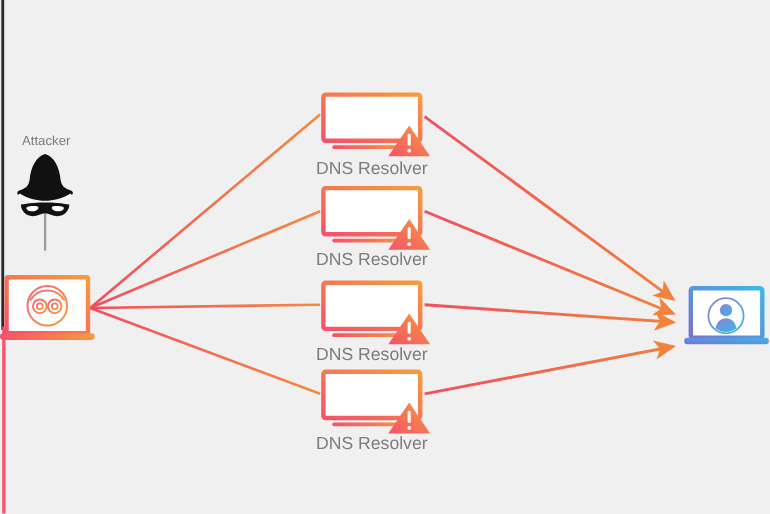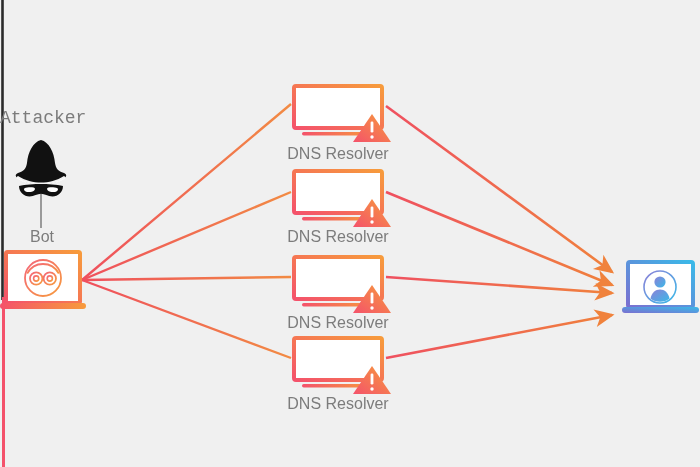--- a/index.html
+++ b/index.html
@@ -15,21 +15,21 @@
 
   .label{
     position:absolute;
     color:#7c7c7c;
     font-family:"Liberation Sans", sans-serif;
     text-align:center;
     white-space:pre-line;
     line-height:1.15;
     user-select:none;
   }
-  .label-attacker{left:0px;top:108px;width:84px;font-size:18px;font-family:Liberation Mono, monospace;}
+  .label-attacker{left:0px;top:122px;width:84px;font-size:12px;}
   .label-bot{left:0px;top:228px;width:84px;font-size:16px;}
   .label-target{left:620px;top:216px;width:80px;font-size:16px;}
   .label-resolver{width:130px;font-size:16px;}
 </style>
 </head>
 <body>
 
 <div class="stage">
 
   <svg class="svg-layer" viewBox="0 0 700 467">
@@ -224,21 +224,20 @@
         <circle cx="17" cy="17" r="16" fill="none" stroke="url(#gradTargetUser)" stroke-width="1.6"></circle>
         <circle cx="17" cy="12" r="5.6" fill="url(#gradTargetUser)"></circle>
         <path d="M7.5,28.5 C8.6,22.6 12.4,19.4 17,19.4 C21.6,19.4 25.4,22.6 26.5,28.5
                  C23.9,30.6 20.6,31.8 17,31.8 C13.4,31.8 10.1,30.6 7.5,28.5 Z" fill="url(#gradTargetUser)"></path>
       </g>
     </g>
   </svg>
 
   <div class="label label-attacker">Attacker</div>
 
-  <div class="label label-bot">Bot</div>
 
 
   <div class="label label-resolver" style="left:273px;top:145px;">DNS Resolver</div>
   <div class="label label-resolver" style="left:273px;top:228px;">DNS Resolver</div>
   <div class="label label-resolver" style="left:273px;top:314px;">DNS Resolver</div>
   <div class="label label-resolver" style="left:273px;top:395px;">DNS Resolver</div>
 
 </div>
 
 </body></html>

